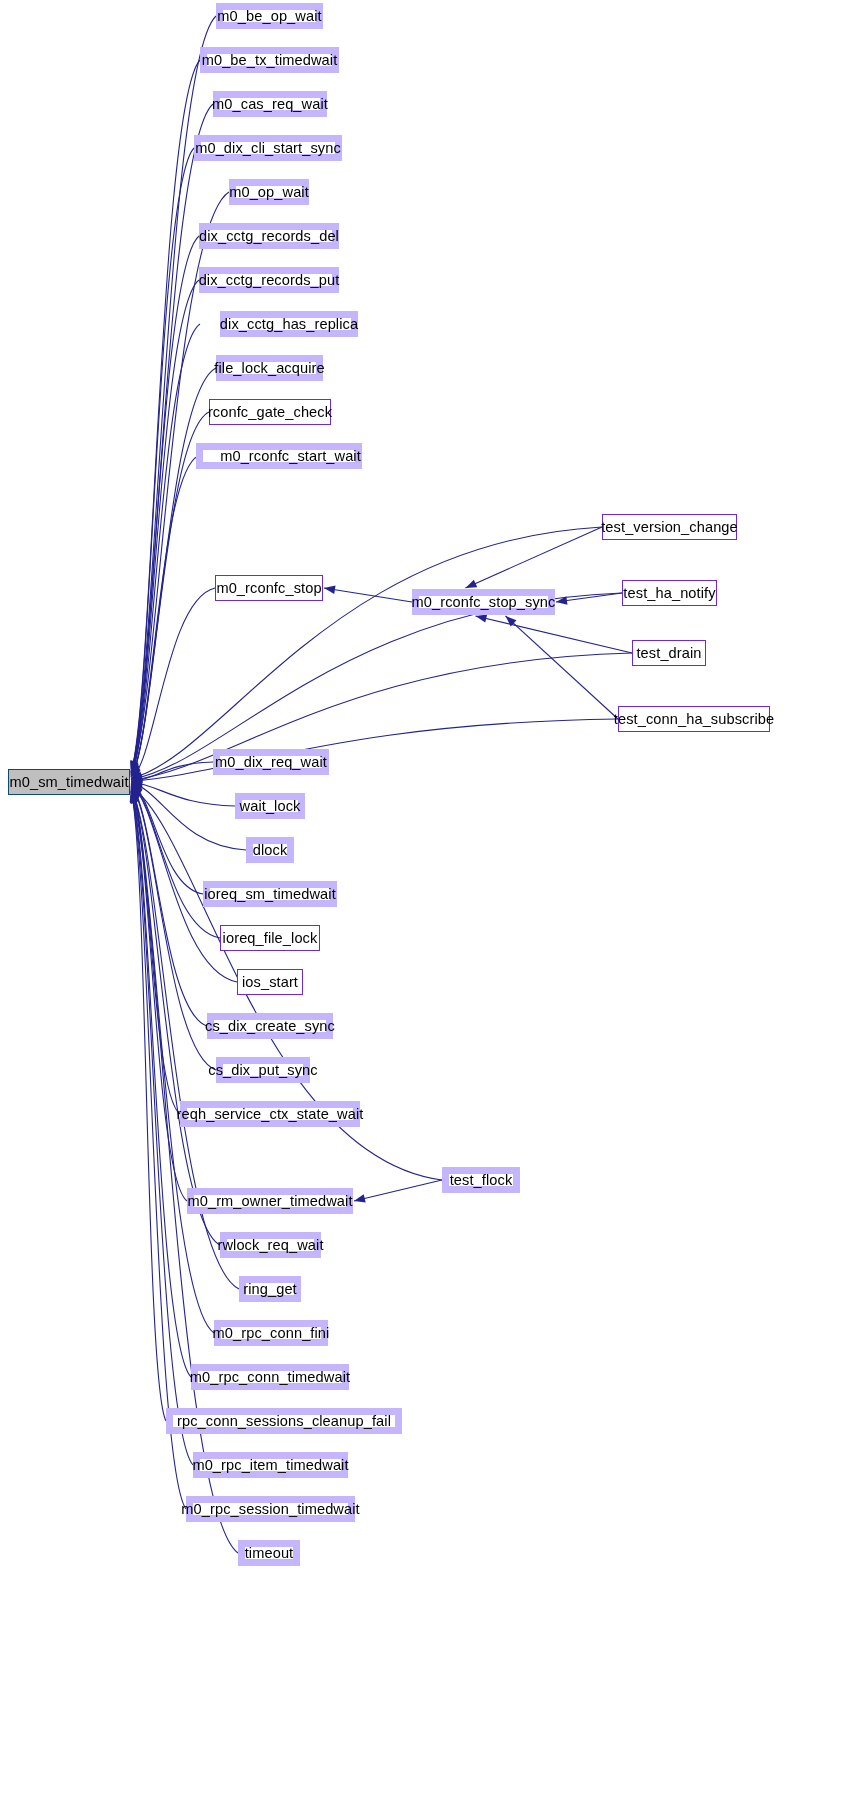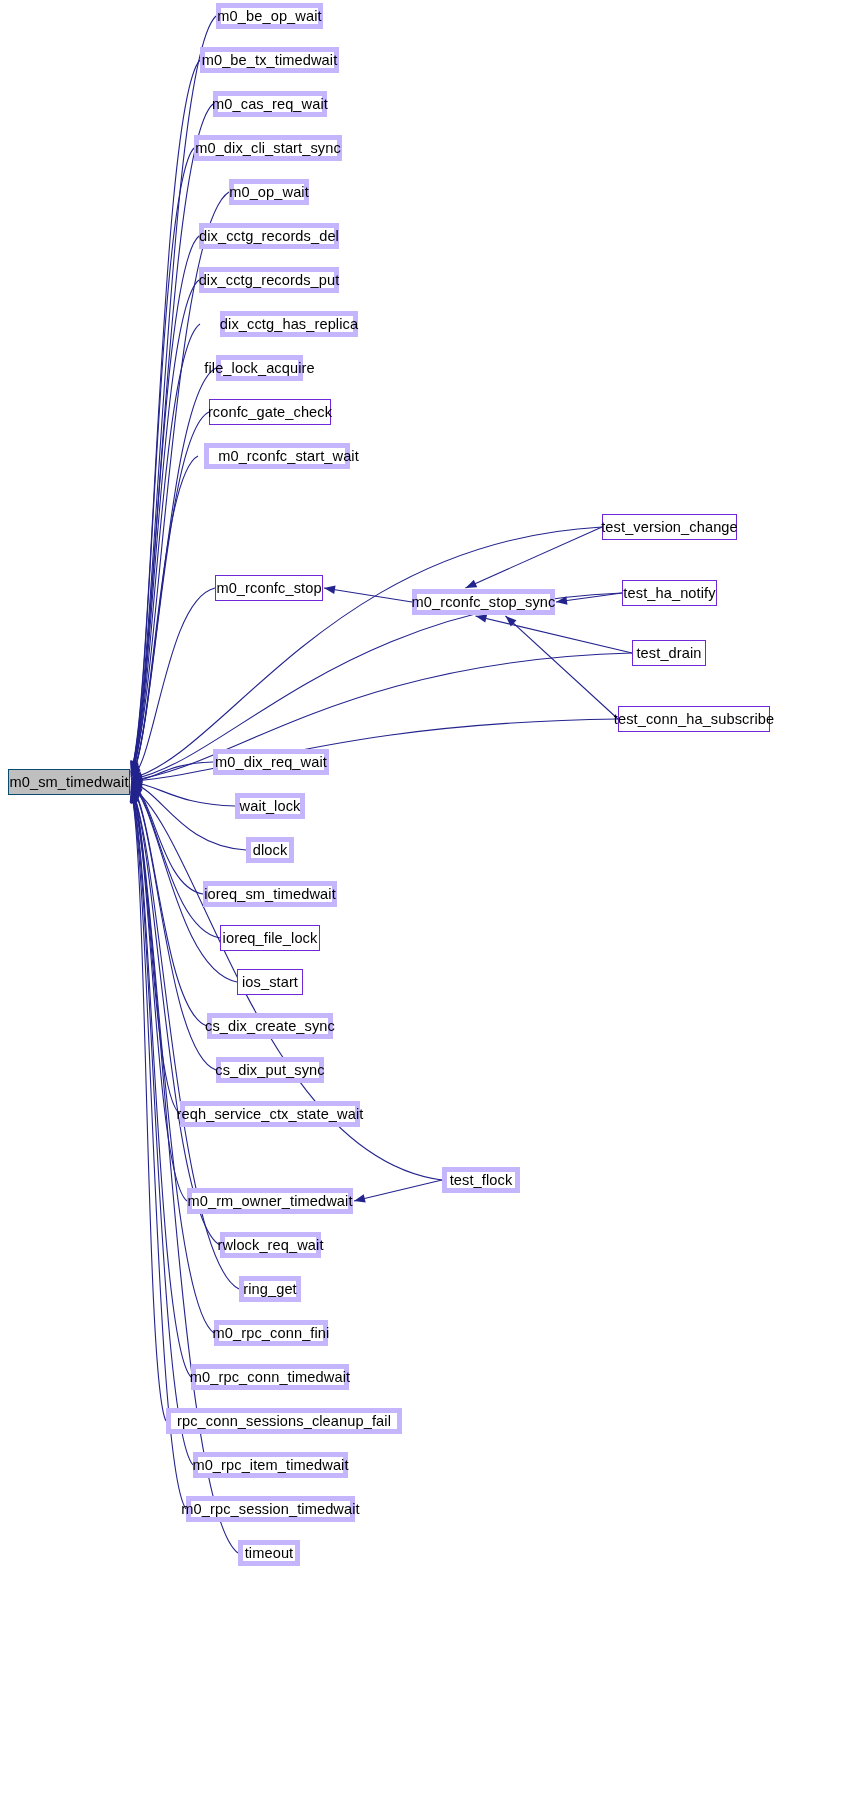--- a/index.html
+++ b/index.html
@@ -28,21 +28,21 @@
     position: absolute;
     box-sizing: border-box;
     display: flex;
     align-items: center;
     justify-content: center;
     white-space: nowrap;
     font-size: 14.6px;
     line-height: 1;
     color: #000000;
     background: #ffffff;
-    border: 5px solid #c4b5fd;
+    border: 7px solid #c4b5fd;
     height: 26px;
     padding: 0 9px;
     letter-spacing: 0.1px;
   }
   .node.black {
     border: 1px solid #6d28d9;
   }
   .node.root {
     background: #bfbfbf;
     border: 1px solid #0c4a6e;
@@ -162,27 +162,27 @@
       </div>
       <div class="node" style="left: 199px; top: 223px; width: 140px;">
         <span class="lbl">dix_cctg_records_del</span>
       </div>
       <div class="node" style="left: 199px; top: 267px; width: 140px;">
         <span class="lbl">dix_cctg_records_put</span>
       </div>
       <div class="node" style="left: 200px; top: 311px; width: 138px; margin-left: 20px;">
         <span class="lbl">dix_cctg_has_replica</span>
       </div>
-      <div class="node" style="left: 216px; top: 355px; width: 87px;">
+      <div class="node" style="left: 216px; top: 355px; width: 107px;">
         <span class="lbl">file_lock_acquire</span>
       </div>
       <div class="node black" style="left: 209px; top: 399px; width: 122px;">
         <span class="lbl">rconfc_gate_check</span>
       </div>
-      <div class="node" style="left: 204px; top: 443px; width: 146px; padding-left: 32px;">
+      <div class="node" style="left: 196px; top: 443px; width: 166px; padding-left: 32px;">
         <span class="lbl">m0_rconfc_start_wait</span>
       </div>
       <div class="node black" style="left: 215px; top: 575px; width: 108px;">
         <span class="lbl">m0_rconfc_stop</span>
       </div>
       <div class="node" style="left: 412px; top: 589px; width: 143px;">
         <span class="lbl">m0_rconfc_stop_sync</span>
       </div>
       <div class="node black" style="left: 602px; top: 514px; width: 135px;">
         <span class="lbl">test_version_change</span>
@@ -210,21 +210,21 @@
       </div>
       <div class="node black" style="left: 220px; top: 925px; width: 100px;">
         <span class="lbl">ioreq_file_lock</span>
       </div>
       <div class="node black" style="left: 237px; top: 969px; width: 66px;">
         <span class="lbl">ios_start</span>
       </div>
       <div class="node" style="left: 207px; top: 1013px; width: 126px;">
         <span class="lbl">cs_dix_create_sync</span>
       </div>
-      <div class="node" style="left: 216px; top: 1057px; width: 108px;">
+      <div class="node" style="left: 216px; top: 1057px; width: 94px;">
         <span class="lbl">cs_dix_put_sync</span>
       </div>
       <div class="node" style="left: 180px; top: 1101px; width: 180px;">
         <span class="lbl">reqh_service_ctx_state_wait</span>
       </div>
       <div class="node" style="left: 442px; top: 1167px; width: 78px;">
         <span class="lbl">test_flock</span>
       </div>
       <div class="node" style="left: 187px; top: 1188px; width: 166px;">
         <span class="lbl">m0_rm_owner_timedwait</span>

